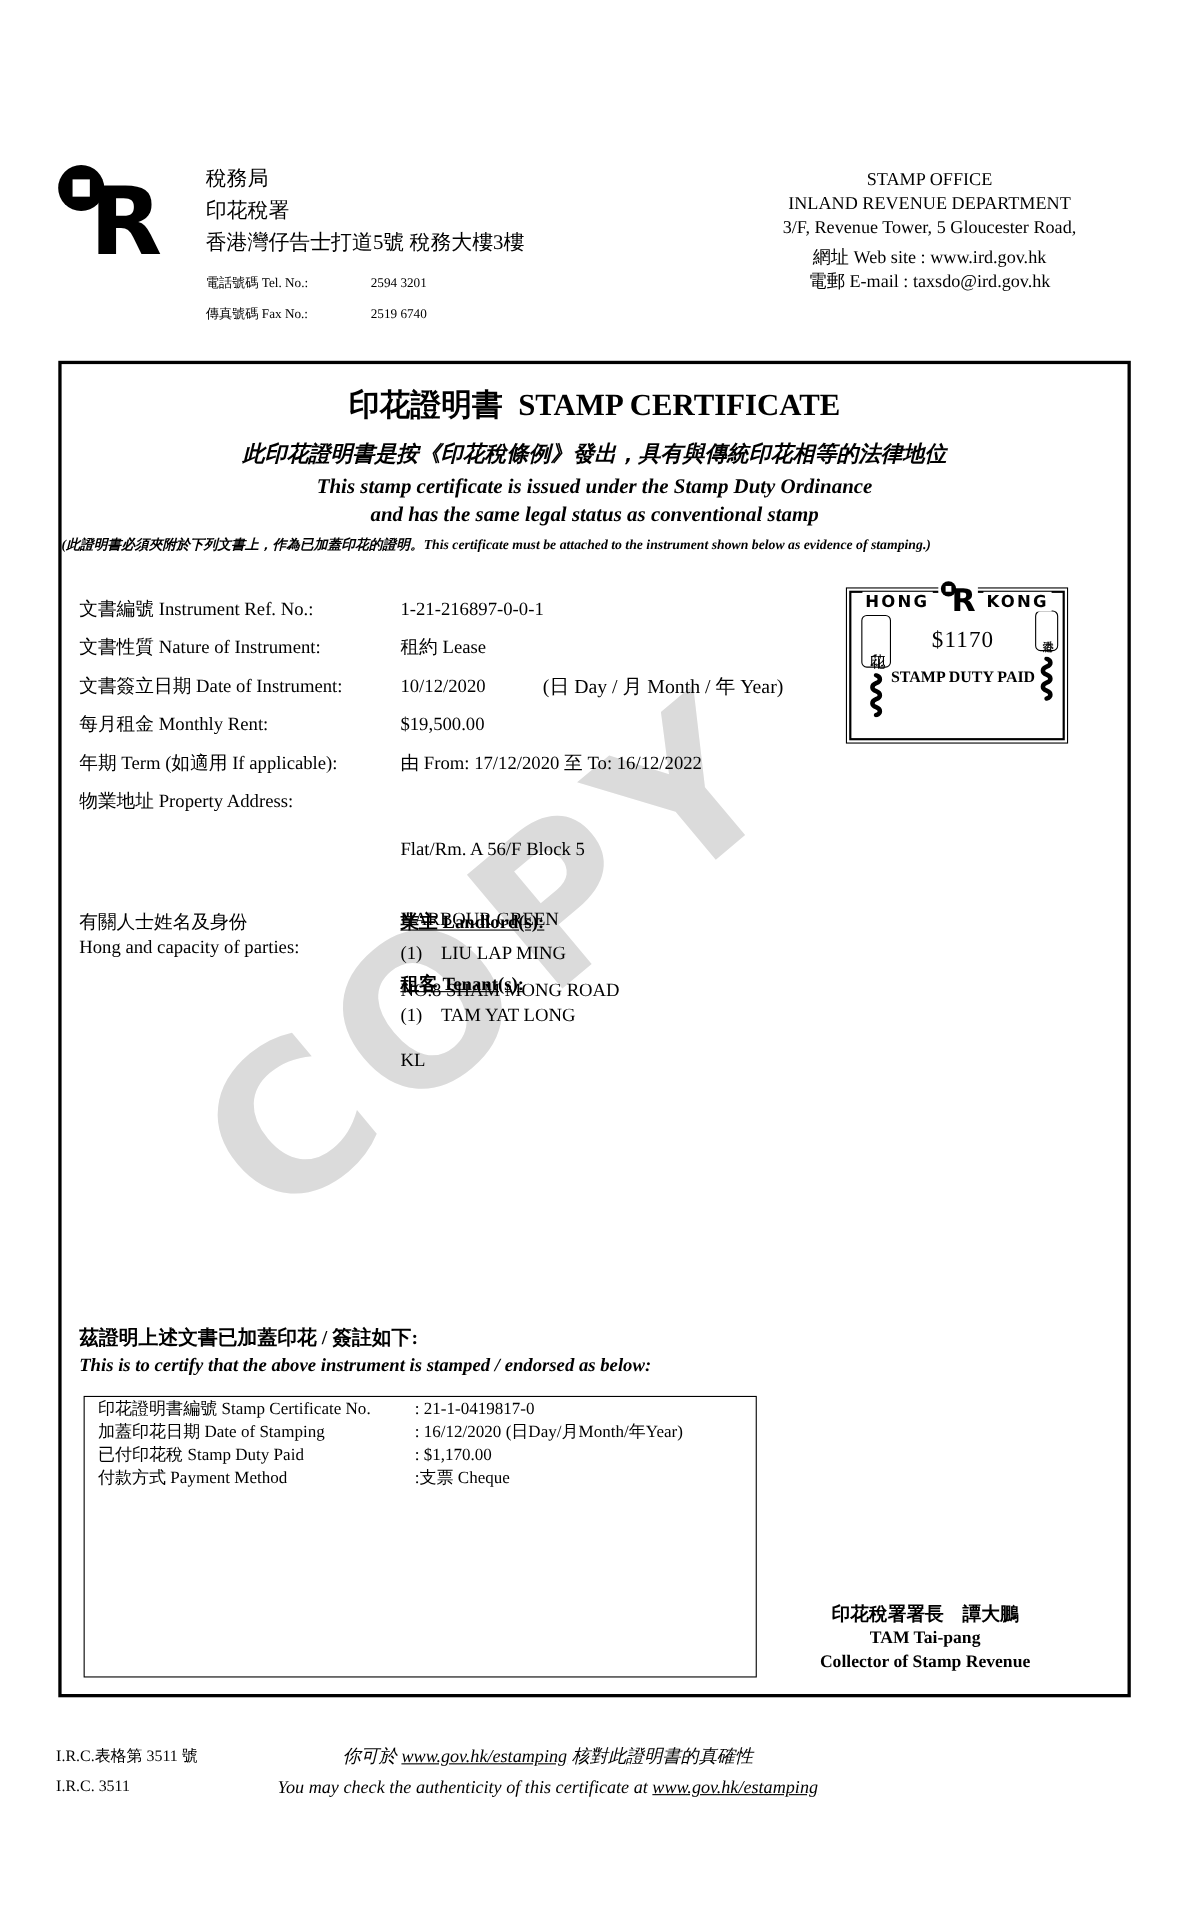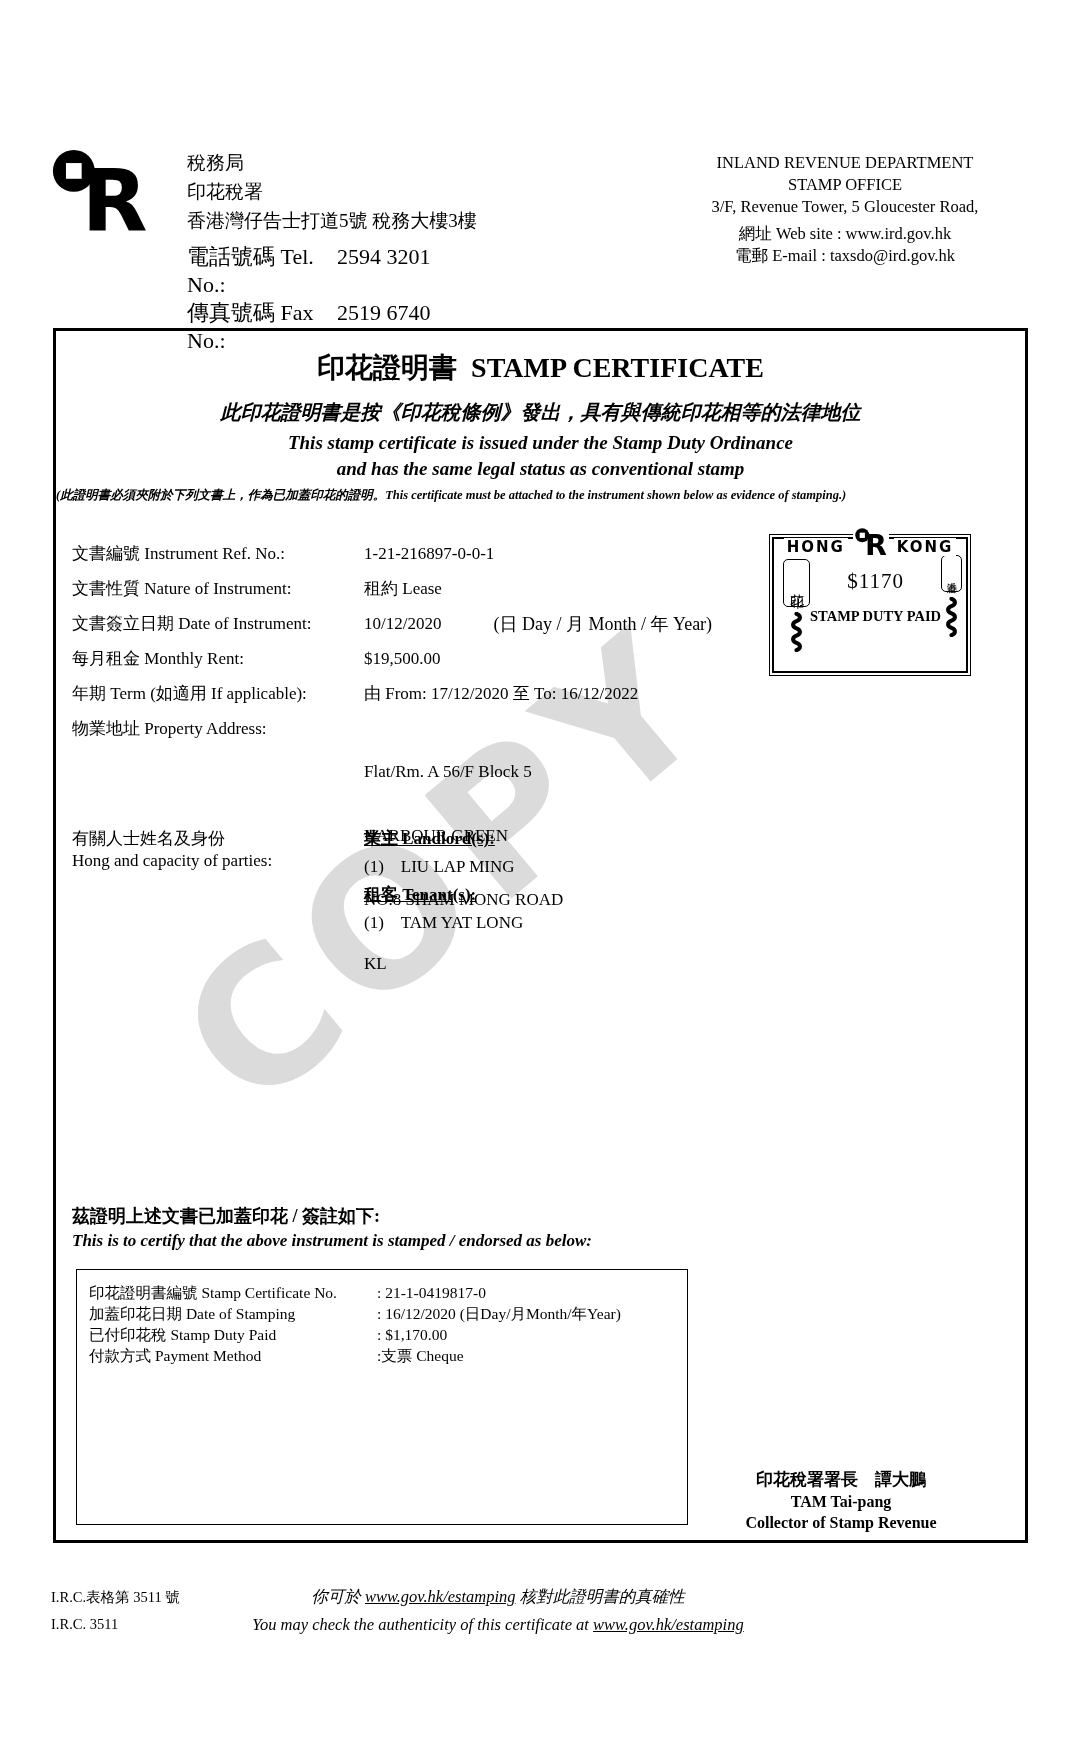--- a/index.html
+++ b/index.html
@@ -12,21 +12,21 @@
   .watermark {
     position:absolute; left:448px; top:868px; z-index:0;
     transform:translate(-50%,-50%) rotate(-40deg);
     font-family:"DejaVu Sans","Liberation Sans",sans-serif;
     font-size:185px; font-weight:bold; letter-spacing:14px; color:#dbdbdb;
     white-space:nowrap; user-select:none;
   }
   
   .logo { position:absolute; left:52px; top:148px; width:96px; height:86px; z-index:2; }
   .addr-cn { position:absolute; left:187px; top:148px; font-size:19px; line-height:29px; z-index:2; }
-  .telfax { position:absolute; left:187px; top:243px; font-size:22px; line-height:28px; z-index:2; }
+  .telfax { position:absolute; left:187px; top:243px; font-size:12px; line-height:28px; z-index:2; }
   .telfax .row { display:flex; }
   .telfax .lbl { width:150px; }
   .hdr-en { position:absolute; left:655px; top:152px; width:380px; text-align:center;
             font-size:16.5px; line-height:22px; z-index:2; }
   .hdr-en .contact { margin-top:5px; }
   
   .mainbox {
     position:absolute; left:53px; top:328px; width:975px; height:1215px;
     border:3px solid #000; z-index:1;
   }
@@ -63,25 +63,25 @@
   .tablet-big { width:27px; height:48px; font-size:14px; line-height:16px; margin-top:6px; }
   .tablet-small { width:21px; height:37px; font-size:10.5px; line-height:12px; margin-top:2px; }
   .seal-orn { margin-top:5px; }
   .stamp-amount { font-size:21px; margin-top:16px; letter-spacing:1px; }
   .stamp-paid { font-size:14.5px; font-weight:bold; margin-top:14px; white-space:nowrap; }
   
   .certify { position:absolute; left:16px; top:872px; }
   .certify .c-cn { font-size:18px; font-weight:bold; line-height:26px; }
   .certify .c-en { font-size:17px; font-weight:bold; line-height:24px;font-style:italic; }
   .endorse-box { position:absolute; left:20px; top:938px; width:612px; height:256px;
-                 border:1.5px solid #000; padding:12px 12px; font-size:15.5px; }
+                 border:1.5px solid #000; padding:0 12px; font-size:15.5px; }
   .erow { display:flex; line-height:21px; }
   .erow .elabel { width:288px; flex:none; }
   
-  .signature { position:absolute; left:655px; top:1125px; width:260px; text-align:center;margin-top:12px; }
+  .signature { position:absolute; left:655px; top:1125px; width:260px; text-align:center; }
   .signature .s-cn { font-size:17px; font-weight:bold; line-height:23px; }
   .signature .s-en { font-size:16px; font-weight:bold; line-height:21px; }
   
   .footer-left { position:absolute; left:51px; top:1584px; font-size:14.5px; line-height:27px; z-index:2; }
   .footer-center { position:absolute; left:168px; top:1583px; width:660px; text-align:center;
                    font-style:italic; font-size:16.5px; line-height:28px; z-index:2; }
   .footer-center .url { text-decoration:underline; }
 </style>
 </head>
 <body>
@@ -107,22 +107,22 @@
       <span class="lbl">電話號碼 Tel. No.:</span>
       <span>2594 3201</span>
     </div>
     <div class="row">
       <span class="lbl">傳真號碼 Fax No.:</span>
       <span>2519 6740</span>
     </div>
   </div>
 
   <div class="hdr-en">
+    <div>STAMP OFFICE</div>
     <div>INLAND REVENUE DEPARTMENT</div>
-    <div>STAMP OFFICE</div>
     <div>3/F, Revenue Tower, 5 Gloucester Road,</div>
     <div class="contact">
       <div>網址 Web site : www.ird.gov.hk</div>
       <div>電郵 E-mail : taxsdo@ird.gov.hk</div>
     </div>
   </div>
 
   <div class="mainbox">
 
     <div class="title">

